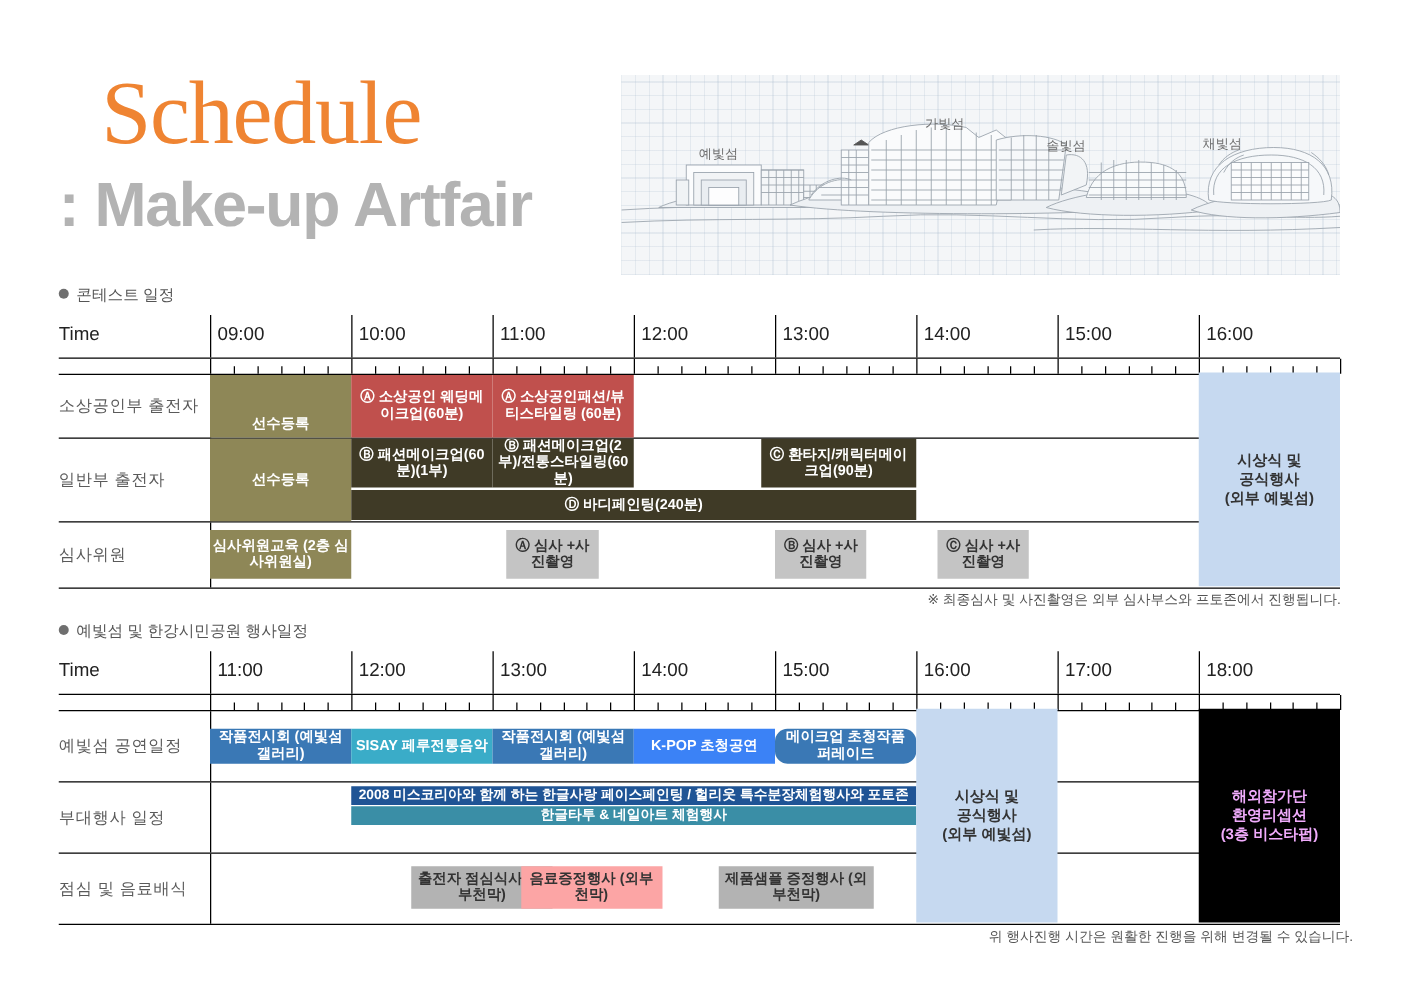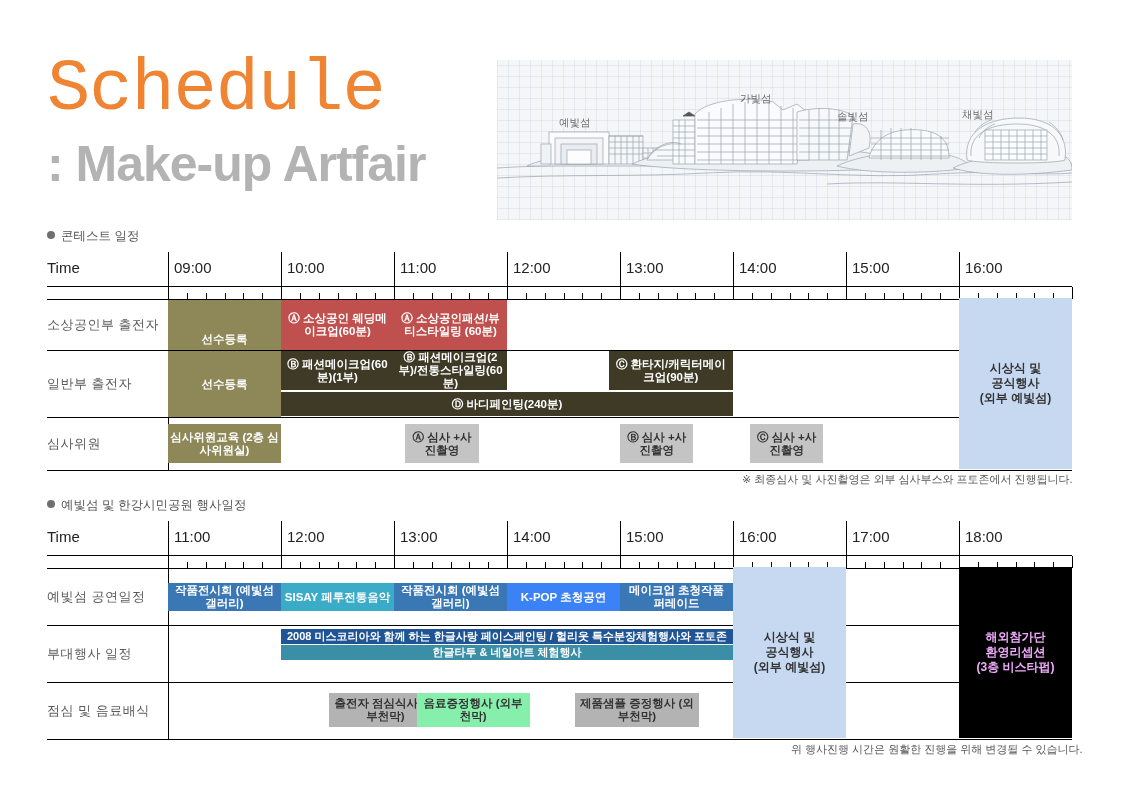--- a/index.html
+++ b/index.html
@@ -6,22 +6,22 @@
   body{
     width:1122px;height:793px;background:#ffffff;
     font-family:"Liberation Sans","DejaVu Sans",sans-serif;
     color:#333;overflow:hidden;position:relative;
   }
   .page{position:relative;width:1122px;height:793px;}
 
   
   .title-block{position:absolute;left:47px;top:52px;}
   .title-main{
-    font-family:Liberation Mono, monospace;
-    font-size:72px;line-height:76px;color:#ef8432;letter-spacing:-1px;
+    font-family:Liberation Serif, serif;
+    font-size:72px;line-height:76px;color:#ef8432;letter-spacing:-1px;margin-left:34px;
   }
   .title-sub{
     font-size:50px;line-height:56px;color:#b3b3b3;font-weight:bold;
     letter-spacing:-1px;margin-top:8px;
   }
 
   
   .illus{
     position:absolute;left:497px;top:60px;width:575px;height:160px;
     background:
@@ -310,33 +310,33 @@
         <div class="tk mj" style="left: 1025px;"></div>
       </div>
       <div class="rows">
         <div class="row" style="height: 56px;">
           <div class="rlabel" style="width: 121px;">예빛섬 공연일정</div>
           <div class="gridline" style="left: 121px;"></div>
           <div class="bar" style="left: 121px; width: 113px; background: rgb(58, 120, 181); color: rgb(255, 255, 255); top: 14px; height: 28px;">작품전시회 (예빛섬 갤러리)</div>
           <div class="bar" style="left: 234px; width: 113px; background: rgb(58, 172, 200); color: rgb(255, 255, 255); top: 14px; height: 28px;">SISAY 페루전통음악</div>
           <div class="bar" style="left: 347px; width: 113px; background: rgb(58, 120, 181); color: rgb(255, 255, 255); top: 14px; height: 28px;">작품전시회 (예빛섬 갤러리)</div>
           <div class="bar" style="left: 460px; width: 113px; background: #3b82f6; color: rgb(255, 255, 255); top: 14px; height: 28px;">K-POP 초청공연</div>
-          <div class="bar" style="left: 573px; width: 113px; background: rgb(58, 120, 181); color: rgb(255, 255, 255); top: 14px; height: 28px;">메이크업 초청작품 퍼레이드</div>
+          <div class="bar" style="left: 573px; width: 113px; background: rgb(58, 120, 181); color: rgb(255, 255, 255); top: 14px; height: 28px; border-radius: 10px;">메이크업 초청작품 퍼레이드</div>
         </div>
         <div class="row" style="height: 56px;">
           <div class="rlabel" style="width: 121px;">부대행사 일정</div>
           <div class="gridline" style="left: 121px;"></div>
           <div class="bar" style="left: 234px; width: 452px; background: rgb(31, 84, 149); color: rgb(255, 255, 255); top: 3px; height: 15px; font-size: 11px;">2008 미스코리아와 함께 하는 한글사랑 페이스페인팅 / 헐리웃 특수분장체험행사와 포토존</div>
           <div class="bar" style="left: 234px; width: 452px; background: rgb(58, 142, 166); color: rgb(255, 255, 255); top: 19px; height: 15px; font-size: 11px;">한글타투 &amp; 네일아트 체험행사</div>
         </div>
         <div class="row" style="height: 56px;">
           <div class="rlabel" style="width: 121px;">점심 및 음료배식</div>
           <div class="gridline" style="left: 121px;"></div>
           <div class="bar" style="left: 234px; width: 113px; background: rgb(179, 179, 179); color: rgb(51, 51, 51); top: 10px; height: 34px; margin-left: 48px;">출전자 점심식사 (외부천막)</div>
-          <div class="bar" style="left: 369.6px; width: 113px; background: #86efac; color: rgb(51, 51, 51); top: 10px; height: 34px;">음료증정행사 (외부천막)</div>
+          <div class="bar" style="left: 369.6px; width: 113px; background: #fca5a5; color: rgb(51, 51, 51); top: 10px; height: 34px;">음료증정행사 (외부천막)</div>
           <div class="bar" style="left: 527.8px; width: 124.3px; background: rgb(179, 179, 179); color: rgb(51, 51, 51); top: 10px; height: 34px;">제품샘플 증정행사 (외부천막)</div>
         </div>
       </div>
       <div class="bar" style="position: absolute; left: 686px; width: 113px; top: 46px; height: 171px; background: rgb(198, 217, 240); color: rgb(51, 51, 51); white-space: pre-line; font-size: 12px; line-height: 15px;">시상식 및
 공식행사
 (외부 예빛섬)</div>
       <div class="bar" style="position: absolute; left: 912px; width: 113px; top: 46px; height: 171px; background: rgb(0, 0, 0); color: #f0abfc; white-space: pre-line; font-size: 12px; line-height: 15px;">해외참가단
 환영리셉션
 (3층 비스타펍)</div>
     </div>

